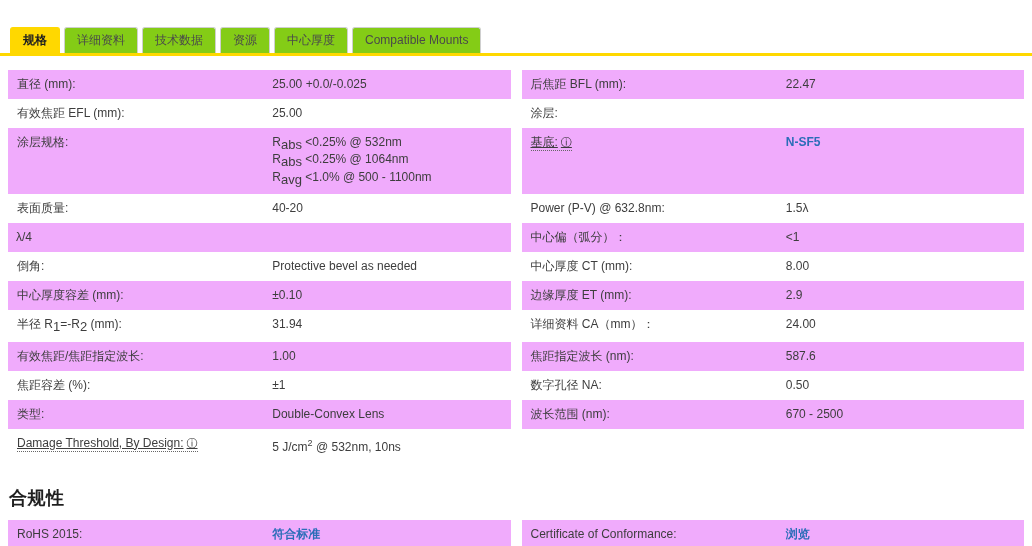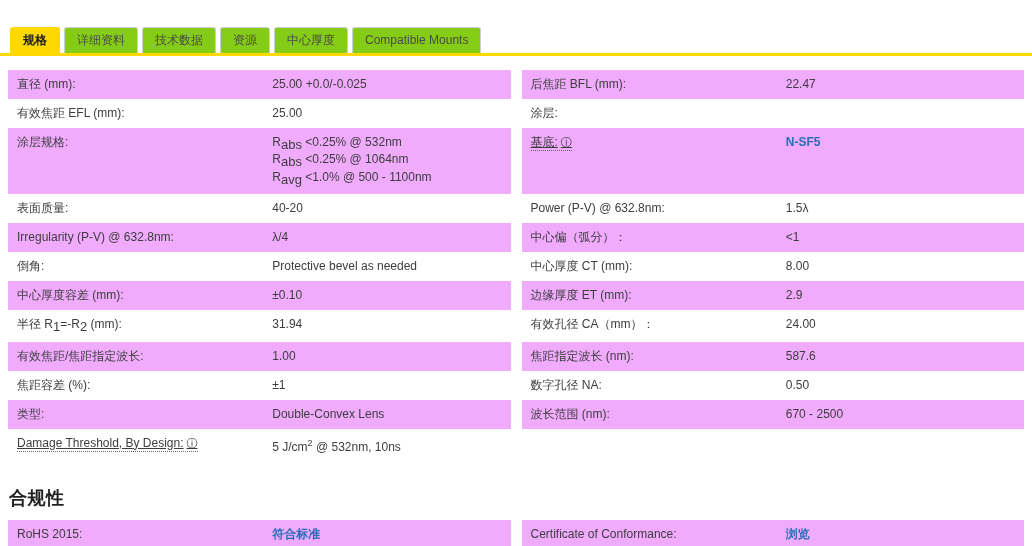--- a/index.html
+++ b/index.html
@@ -107,23 +107,20 @@
     </div>
     <div class="half right">
       <div class="cell-label">
         <span class="lab-inner"><span class="lab-text">Power (P-V) @ 632.8nm:</span></span>
       </div>
       <div class="cell-value">1.5λ</div>
     </div>
   </div>
       <div class="pair shade">
     <div class="half left">
-      <div class="cell-label">
-        <span class="lab-inner"><span class="lab-text">Irregularity (P-V) @ 632.8nm:</span></span>
-      </div>
       <div class="cell-value">λ/4</div>
     </div>
     <div class="half right">
       <div class="cell-label">
         <span class="lab-inner"><span class="lab-text">中心偏（弧分）：</span></span>
       </div>
       <div class="cell-value">&lt;1</div>
     </div>
   </div>
       <div class="pair">
@@ -156,21 +153,21 @@
   </div>
       <div class="pair">
     <div class="half left">
       <div class="cell-label">
         <span class="lab-inner"><span class="lab-text">半径 R<sub>1</sub>=-R<sub>2</sub> (mm):</span></span>
       </div>
       <div class="cell-value">31.94</div>
     </div>
     <div class="half right">
       <div class="cell-label">
-        <span class="lab-inner"><span class="lab-text">有效孔径 CA（mm）：</span></span>
+        <span class="lab-inner"><span class="lab-text">详细资料 CA（mm）：</span></span>
       </div>
       <div class="cell-value">24.00</div>
     </div>
   </div>
       <div class="pair shade">
     <div class="half left">
       <div class="cell-label">
         <span class="lab-inner"><span class="lab-text">有效焦距/焦距指定波长:</span></span>
       </div>
       <div class="cell-value">1.00</div>

